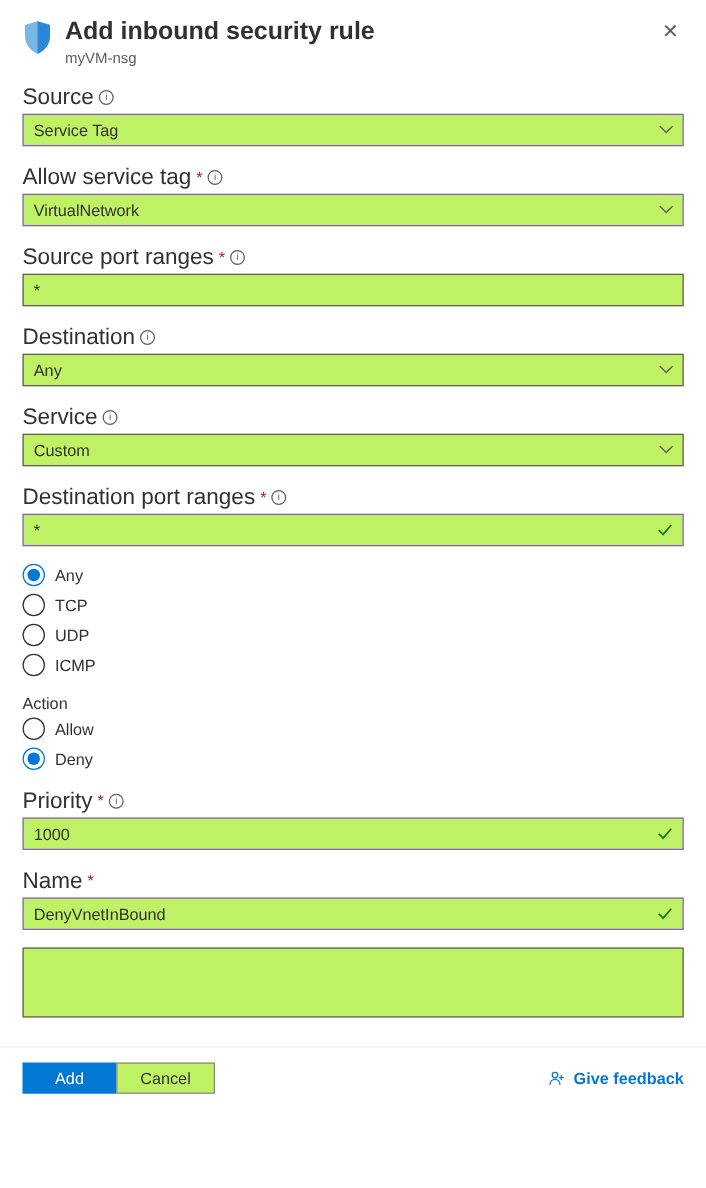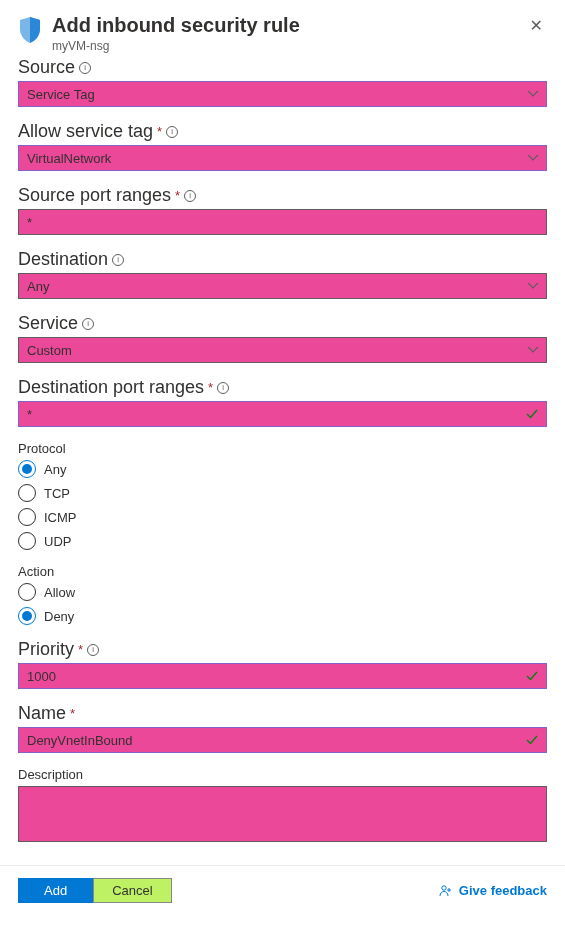--- a/index.html
+++ b/index.html
@@ -1,32 +1,32 @@
 <!DOCTYPE html>
 <html><head>
   <meta charset="utf-8">
   <style>
     * { box-sizing: border-box; margin: 0; padding: 0; }
     body { font-family: "Segoe UI", Arial, sans-serif; font-size: 13px; color: #323130; background: #fff; width: 565px; }
     .panel { padding: 14px 18px 0 18px; }
-    .header { display: flex; align-items: flex-start; gap: 10px; margin-bottom: 4px; }
+    .header { display: flex; align-items: flex-start; gap: 10px; margin-bottom: 14px; }
     .shield-icon { width: 24px; height: 28px; flex-shrink: 0; margin-top: 2px; }
     .header-text { flex: 1; }
     .title { font-size: 20px; font-weight: 600; color: #323130; }
     .subtitle { font-size: 12px; color: #605e5c; margin-top: 2px; }
     .close-btn { background: none; border: none; cursor: pointer; color: #605e5c; font-size: 16px; padding: 4px; line-height: 1; }
 
     .field { margin-bottom: 14px; }
     .field-label-row { display: flex; align-items: center; gap: 4px; margin-bottom: 3px; }
     .field-label { font-size: 18px; color: #323130; }
     .req { color: #a4262c; }
     .info-icon { width: 12px; height: 12px; border: 1px solid #605e5c; border-radius: 50%; display: inline-flex; align-items: center; justify-content: center; font-size: 8px; color: #605e5c; cursor: help; }
 
     .select, .text-input, .textarea {
-      width: 100%; border: 1px solid #605e5c; background: #ec4899; padding: 5px 28px 5px 8px;
+      width: 100%; border: 1px solid #605e5c; background: #bef264; padding: 5px 28px 5px 8px;
       font-size: 13px; color: #323130; position: relative; height: 26px;
     }
     .select { cursor: pointer; }
     .input-wrap { position: relative; }
     .chevron { position: absolute; right: 8px; top: 50%; transform: translateY(-50%); pointer-events: none; }
     .chevron svg { width: 12px; height: 12px; display: block; }
     .check-right { position: absolute; right: 8px; top: 50%; transform: translateY(-50%); pointer-events: none; color: #107c10; }
     .check-right svg { width: 14px; height: 14px; display: block; }
     .accent { border-color: #8661c5; }
     .textarea { height: 56px; padding: 6px 8px; resize: none; }
@@ -150,39 +150,38 @@
       <input class="text-input accent" value="*" style="">
       <span class="check-right">
           <svg viewBox="0 0 14 14">
             <path d="M2 7 L5.5 10.5 L12 3" stroke="#107c10" stroke-width="1.4" fill="none"></path>
           </svg>
         </span>
     </div>
   </div>
 
   <div class="field">
-    <div class="section-label">Protocol</div>
     <div class="radio-group" id="protocol-group">
         <div class="radio-row">
           <span class="radio checked">
             <span class="radio-dot"></span>
           </span>
           <span class="radio-label">Any</span>
         </div>
         <div class="radio-row">
           <span class="radio"></span>
           <span class="radio-label">TCP</span>
         </div>
         <div class="radio-row">
           <span class="radio"></span>
+          <span class="radio-label">UDP</span>
+        </div>
+        <div class="radio-row">
+          <span class="radio"></span>
           <span class="radio-label">ICMP</span>
-        </div>
-        <div class="radio-row">
-          <span class="radio"></span>
-          <span class="radio-label">UDP</span>
         </div>
       </div>
   </div>
 
   <div class="field">
     <div class="section-label">Action</div>
     <div class="radio-group" id="action-group">
         <div class="radio-row">
           <span class="radio"></span>
           <span class="radio-label">Allow</span>
@@ -221,21 +220,20 @@
       <input class="text-input accent" value="DenyVnetInBound" style="">
       <span class="check-right">
           <svg viewBox="0 0 14 14">
             <path d="M2 7 L5.5 10.5 L12 3" stroke="#107c10" stroke-width="1.4" fill="none"></path>
           </svg>
         </span>
     </div>
   </div>
 
   <div class="field">
-    <div class="section-label">Description</div>
     <textarea class="textarea" style=""></textarea>
   </div>
 
 </div>
 
 <div class="footer-divider"></div>
 <div class="footer">
   <button class="btn-primary">Add</button>
   <button class="btn-secondary">Cancel</button>
   <div class="spacer"></div>

